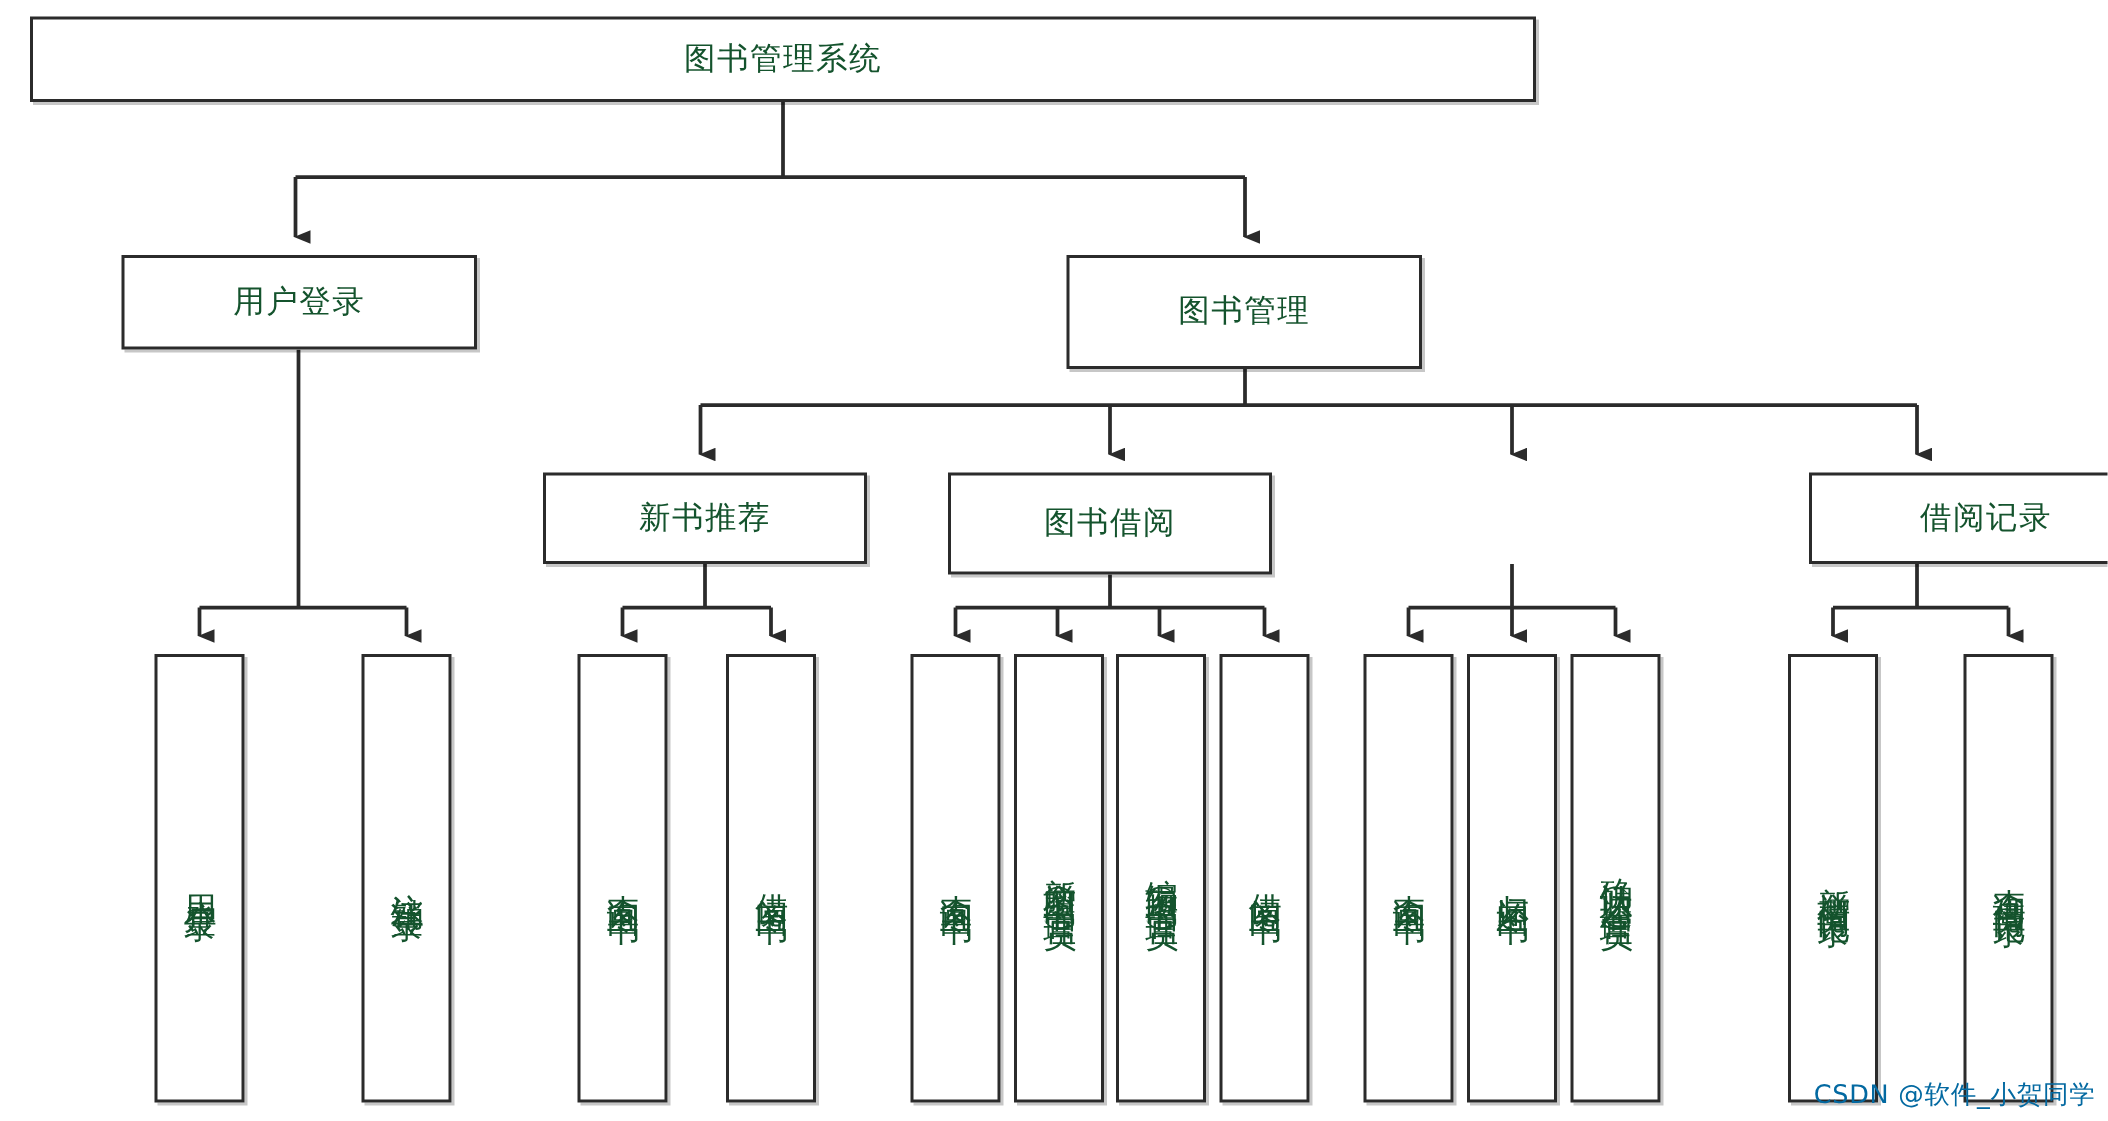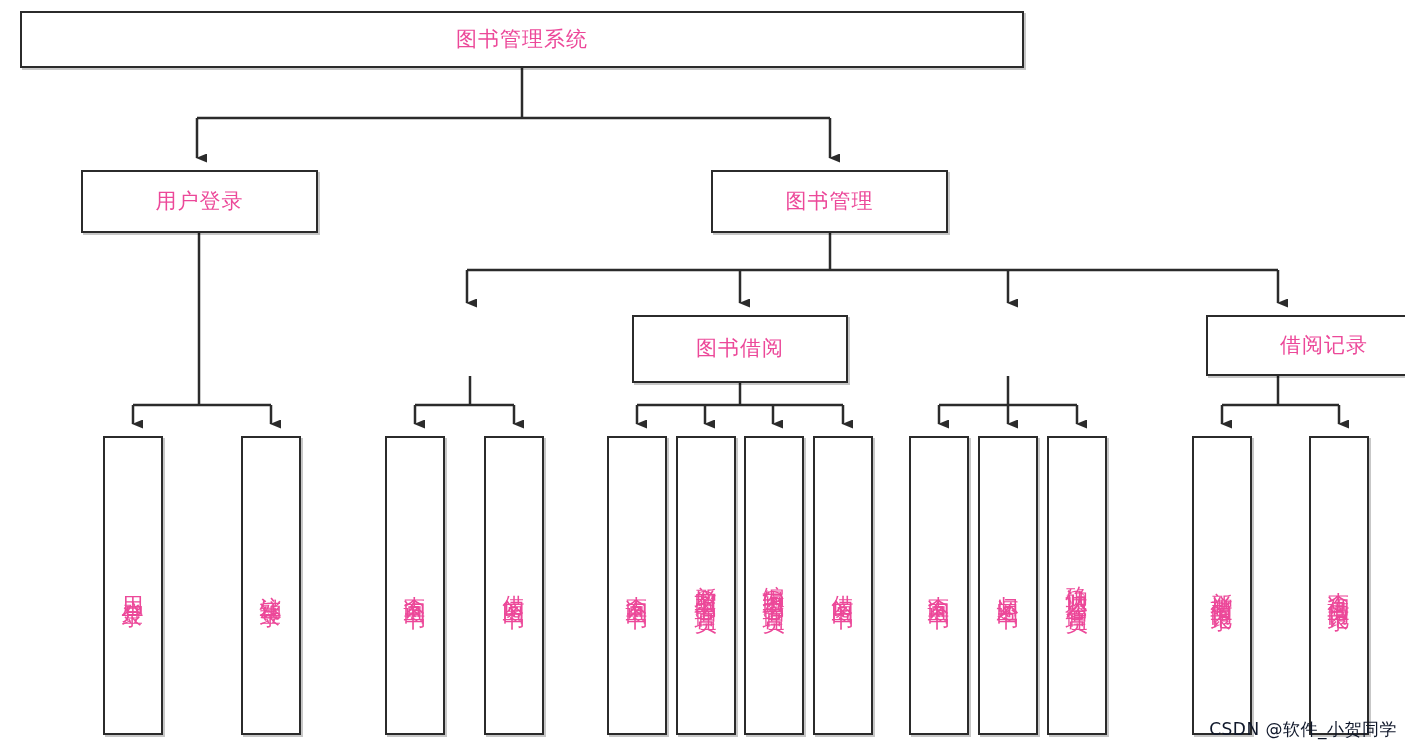--- a/index.html
+++ b/index.html
@@ -16,38 +16,38 @@
     position:absolute;
     box-sizing:border-box;
     background:#ffffff;
     border:2.5px solid #2b2b2b;
     display:flex;
     align-items:center;
     justify-content:center;
     box-shadow:2px 2px 0 rgba(0,0,0,0.22);
   }
   .node .lbl{
-    color:#ec4899;
+    color:#14532d;
     font-size:21px;
     letter-spacing:1px;
     line-height:1.2;
     white-space:nowrap;
   }
   .node.leaf .lbl{
     writing-mode:vertical-rl;
     text-orientation:upright;
     font-size:22px;
     letter-spacing:4px;
     line-height:1.05;
     white-space:normal;
   }
   #watermark{
     position:absolute;
     right:8px;bottom:6px;
-    color:#0f172a;
+    color:#0369a1;
     font-size:17px;
     letter-spacing:.5px;
     user-select:none;
     white-space:nowrap;
   }
 </style>
 </head>
 <body>
 
 <div id="stage">
@@ -102,24 +102,27 @@
     </g>
   </svg>
 
   <div class="node" style="left:20px;top:11px;width:1004px;height:57px;">
     <span class="lbl">图书管理系统</span>
   </div>
 
   <div class="node" style="left:81px;top:170px;width:237px;height:63px;">
     <span class="lbl">用户登录</span>
   </div>
-  <div class="node" style="left:711px;top:170px;width:237px;height:63px;justify-content:center;">
+  <div class="node" style="left:711px;top:170px;width:237px;height:76px;justify-content:center;">
     <span class="lbl">图书管理</span>
   </div>
 
+  <div class="node" style="left:362px;top:315px;width:216px;height:61px;">
+    <span class="lbl">新书推荐</span>
+  </div>
   <div class="node" style="left:632px;top:315px;width:216px;height:68px;">
     <span class="lbl">图书借阅</span>
   </div>
   <div class="node" style="left:1206px;top:315px;width:236px;height:61px;">
     <span class="lbl">借阅记录</span>
   </div>
 
   <div class="node leaf" style="left:103px;top:436px;width:60px;height:299px;">
     <span class="lbl">用户登录</span>
   </div>

